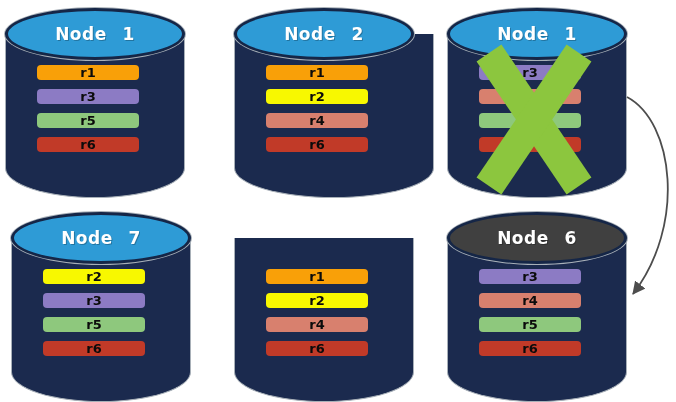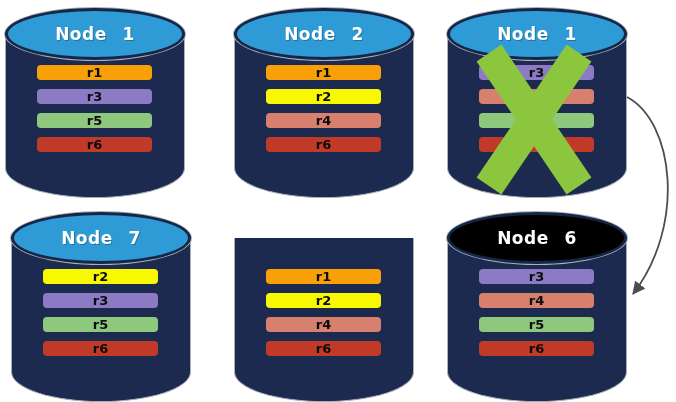--- a/index.html
+++ b/index.html
@@ -6,21 +6,21 @@
   body {
     width:676px; height:402px;
     background:#FFFFFF;
     font-family:"DejaVu Sans","Liberation Sans",sans-serif;
     position:relative; overflow:hidden;
   }
   .canvas { position:absolute; left:0; top:0; width:676px; height:402px; }
 
   .node { position:absolute; width:180px; height:190px; }
   .n1 { left:5px;  top:8px; }
-  .n2 { left:234px; top:8px; }
+  .n2 { left:234px; top:8px;padding-left:20px; }
   .n3 { left:447px; top:8px; }
   .n4 { left:11px;  top:212px; }
   .n5 { left:234px; top:212px; }
   .n6 { left:447px; top:212px; }
 
   .cyl-body {
     position:absolute; left:0; right:0; top:26px; bottom:0;
     border:1px solid #A8B0B8; border-top:none;
     border-bottom-left-radius:50% 30px;
     border-bottom-right-radius:50% 30px;
@@ -33,21 +33,21 @@
     box-shadow:0 0 0 1px #A8B0B8;
     box-sizing:border-box;
     display:flex; align-items:center; justify-content:center;
   }
   .node-title {
     color:#FFFFFF; font-weight:bold; font-size:17px;
     letter-spacing:0.5px; word-spacing:0.55em;
     text-shadow:1px 1px 0 rgba(0,0,0,0.25);
   }
   .bar {
-    position:absolute; left:32px; width:115px; height:15px;
+    position:absolute; left:32px; width:102px; height:15px;
     border-radius:4px;
     font-size:13px; font-weight:bold; line-height:15px;
     color:#0b0b0b; text-align:center;
   }
   .bar.b0 { top:57px; }
   .bar.b1 { top:81px; }
   .bar.b2 { top:105px; }
   .bar.b3 { top:129px; }
 
   .overlay { position:absolute; left:0; top:0; pointer-events:none; }
@@ -104,21 +104,21 @@
   <div class="node n5">
     <div class="cyl-body" style="background: rgb(27, 42, 78);"></div>
     <div class="bar b0" style="background: rgb(249, 160, 8);">r1</div>
     <div class="bar b1" style="background: rgb(248, 248, 0);">r2</div>
     <div class="bar b2" style="background: rgb(216, 128, 110);">r4</div>
     <div class="bar b3" style="background: rgb(193, 58, 40);">r6</div>
   </div>
 
   <div class="node n6">
     <div class="cyl-body" style="background: rgb(27, 42, 78);"></div>
-    <div class="cyl-top" style="background: #000000;">
+    <div class="cyl-top" style="background: #404040;">
       <span class="node-title">Node 6</span>
     </div>
     <div class="bar b0" style="background: rgb(140, 123, 196);">r3</div>
     <div class="bar b1" style="background: rgb(216, 128, 110);">r4</div>
     <div class="bar b2" style="background: rgb(142, 200, 125);">r5</div>
     <div class="bar b3" style="background: rgb(193, 58, 40);">r6</div>
   </div>
 
   <svg class="overlay" width="676" height="402" viewBox="0 0 676 402">
     <defs>

